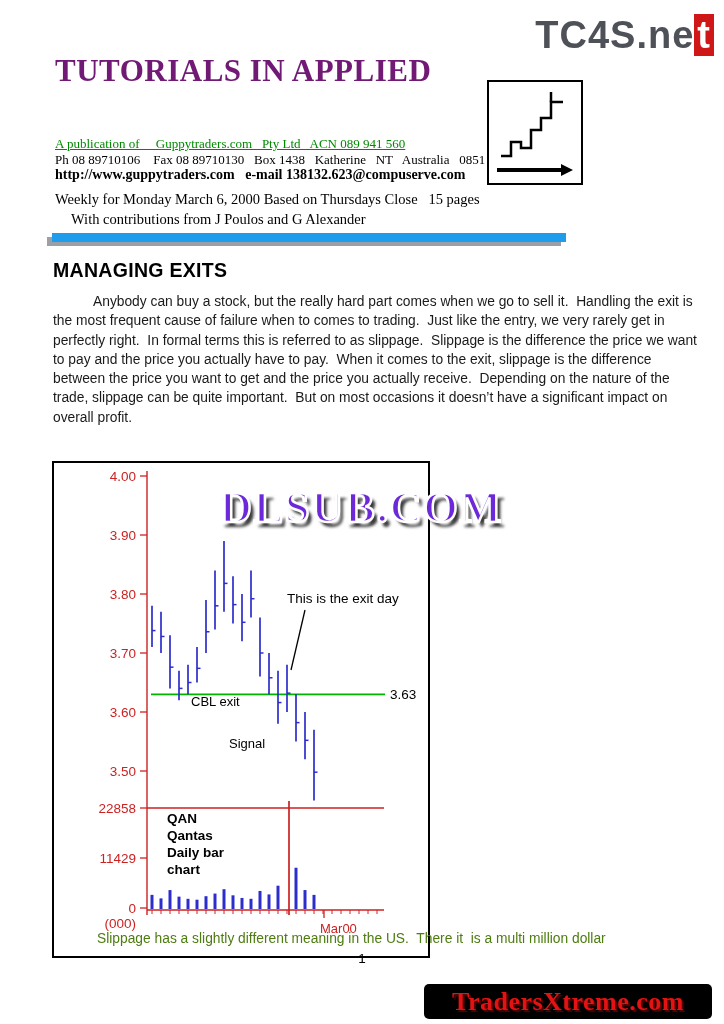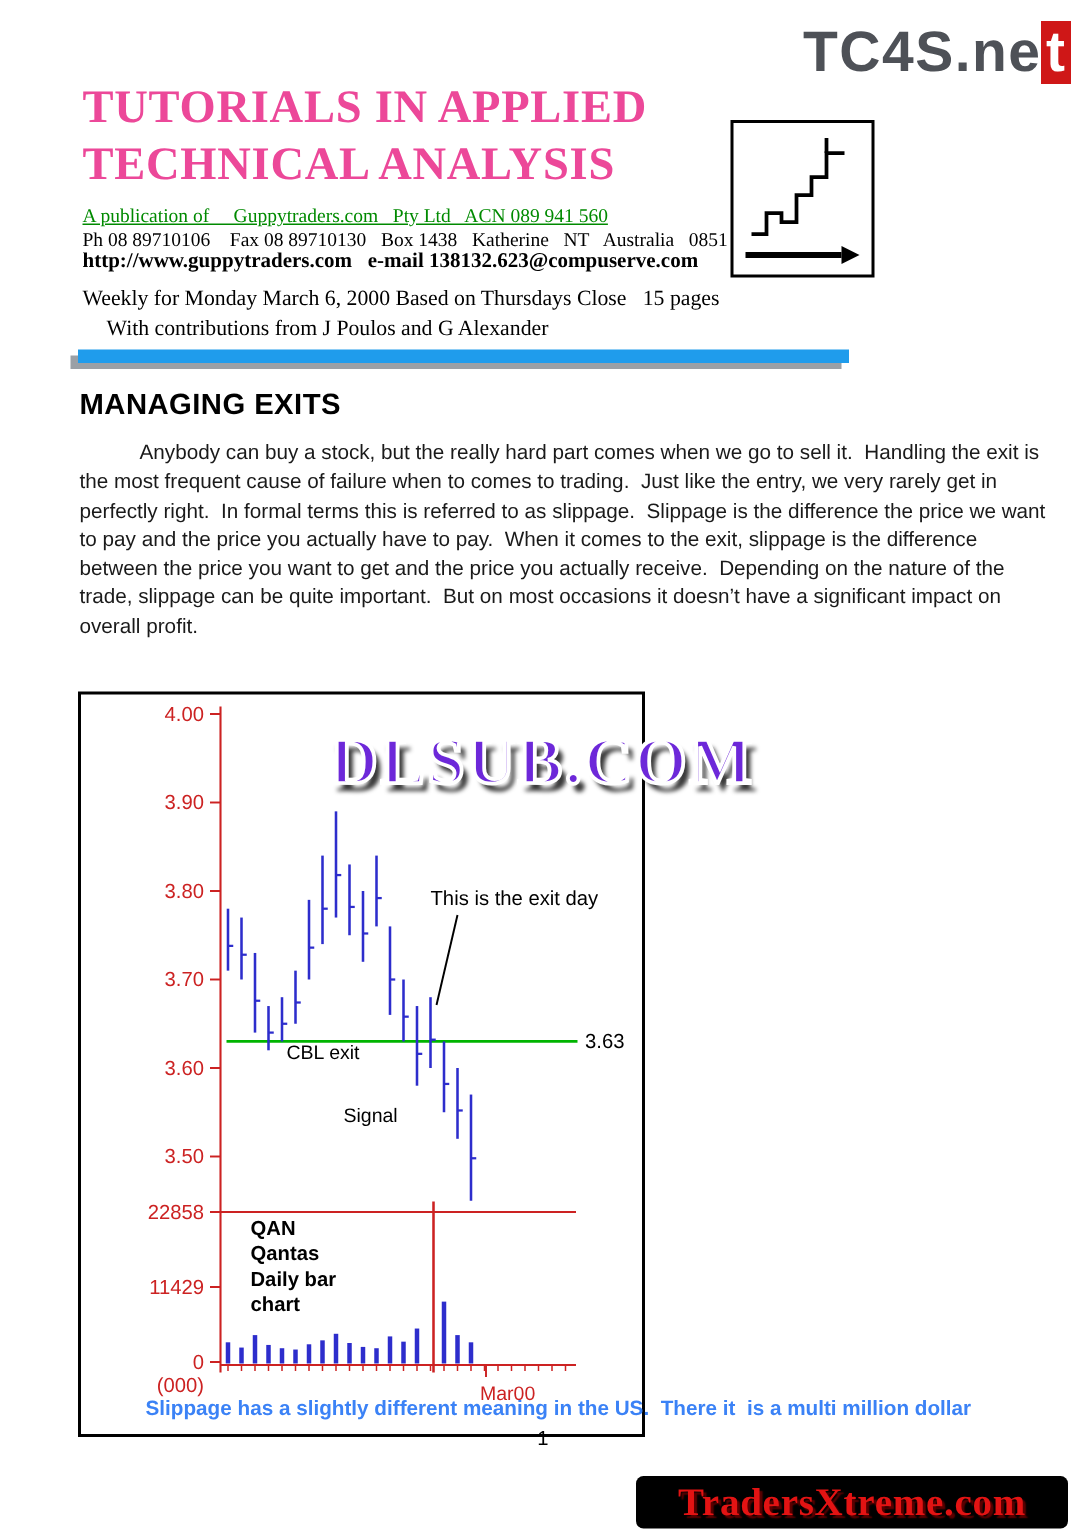--- a/index.html
+++ b/index.html
@@ -14,21 +14,21 @@
     position:absolute; top:16px; right:10px;
     font-family:"Liberation Sans", sans-serif; font-weight:bold;
     font-size:38px; line-height:1; color:#4e5157; letter-spacing:1px;
   }
   .tc4s .t-accent { background:#cf1717; color:#fff; padding:0 3px; }
 
   
   .title {
     position:absolute; left:55px; top:52px;
     font-family:"Liberation Serif", serif; font-weight:bold;
-    font-size:31px; line-height:38px; color:#ec4899; letter-spacing:0.5px;
+    font-size:31px; line-height:38px; color:#701a75; letter-spacing:0.5px;
   }
   .logobox {
     position:absolute; left:487px; top:80px; width:96px; height:105px;
     border:2px solid #000; background:#fff;
   }
   .hline {
     position:absolute; left:55px; white-space:pre;
     font-family:"Liberation Serif", serif; font-size:13px; color:#000;
   }
   .publine     { top:136px; color:#008A00;text-decoration:underline; }
@@ -62,21 +62,21 @@
   .watermark {
     position:absolute; left:220px; top:482px; z-index:5;
     font-family:"Liberation Serif", serif; font-weight:bold;
     font-size:44px; letter-spacing:2px; color:#6d28d9;
     -webkit-text-stroke:2.5px #ffffff;
     text-shadow:4px 5px 3px #3a3a3a;
   }
 
   .closing {
     position:absolute; left:97px; top:931px;
-    font-size:13.8px; color:#3b82f6; white-space:pre;font-weight:bold;
+    font-size:13.8px; color:#4d7c0f; white-space:pre;
   }
   .pagenum {
     position:absolute; left:0; top:951px; width:724px; text-align:center;
     font-size:13.5px; color:#000;
   }
 
   .txtreme {
     position:absolute; left:424px; top:984px; width:288px; height:35px;
     background:#000; border-radius:5px;
     display:flex; align-items:center; justify-content:center;
@@ -89,21 +89,20 @@
 </style>
 </head>
 <body>
 
 <div class="page">
 
   <div class="tc4s"><span>TC4S.ne</span><span class="t-accent">t</span></div>
 
   <div class="title">
     <div>TUTORIALS IN APPLIED</div>
-    <div>TECHNICAL ANALYSIS</div>
   </div>
 
   <div class="logobox">
     <svg width="92" height="101" viewBox="0 0 92 101">
       <polyline points="12,74 22,74 22,60 32,60 32,66 42,66 42,48 52,48 52,36 62,36 62,20 74,20" fill="none" stroke="#000" stroke-width="2.5"></polyline>
       <line x1="62" y1="20" x2="62" y2="10" stroke="#000" stroke-width="2.5"></line>
       <line x1="8" y1="88" x2="72" y2="88" stroke="#000" stroke-width="4"></line>
       <polygon points="72,82 84,88 72,94" fill="#000"></polygon>
     </svg>
   </div>

